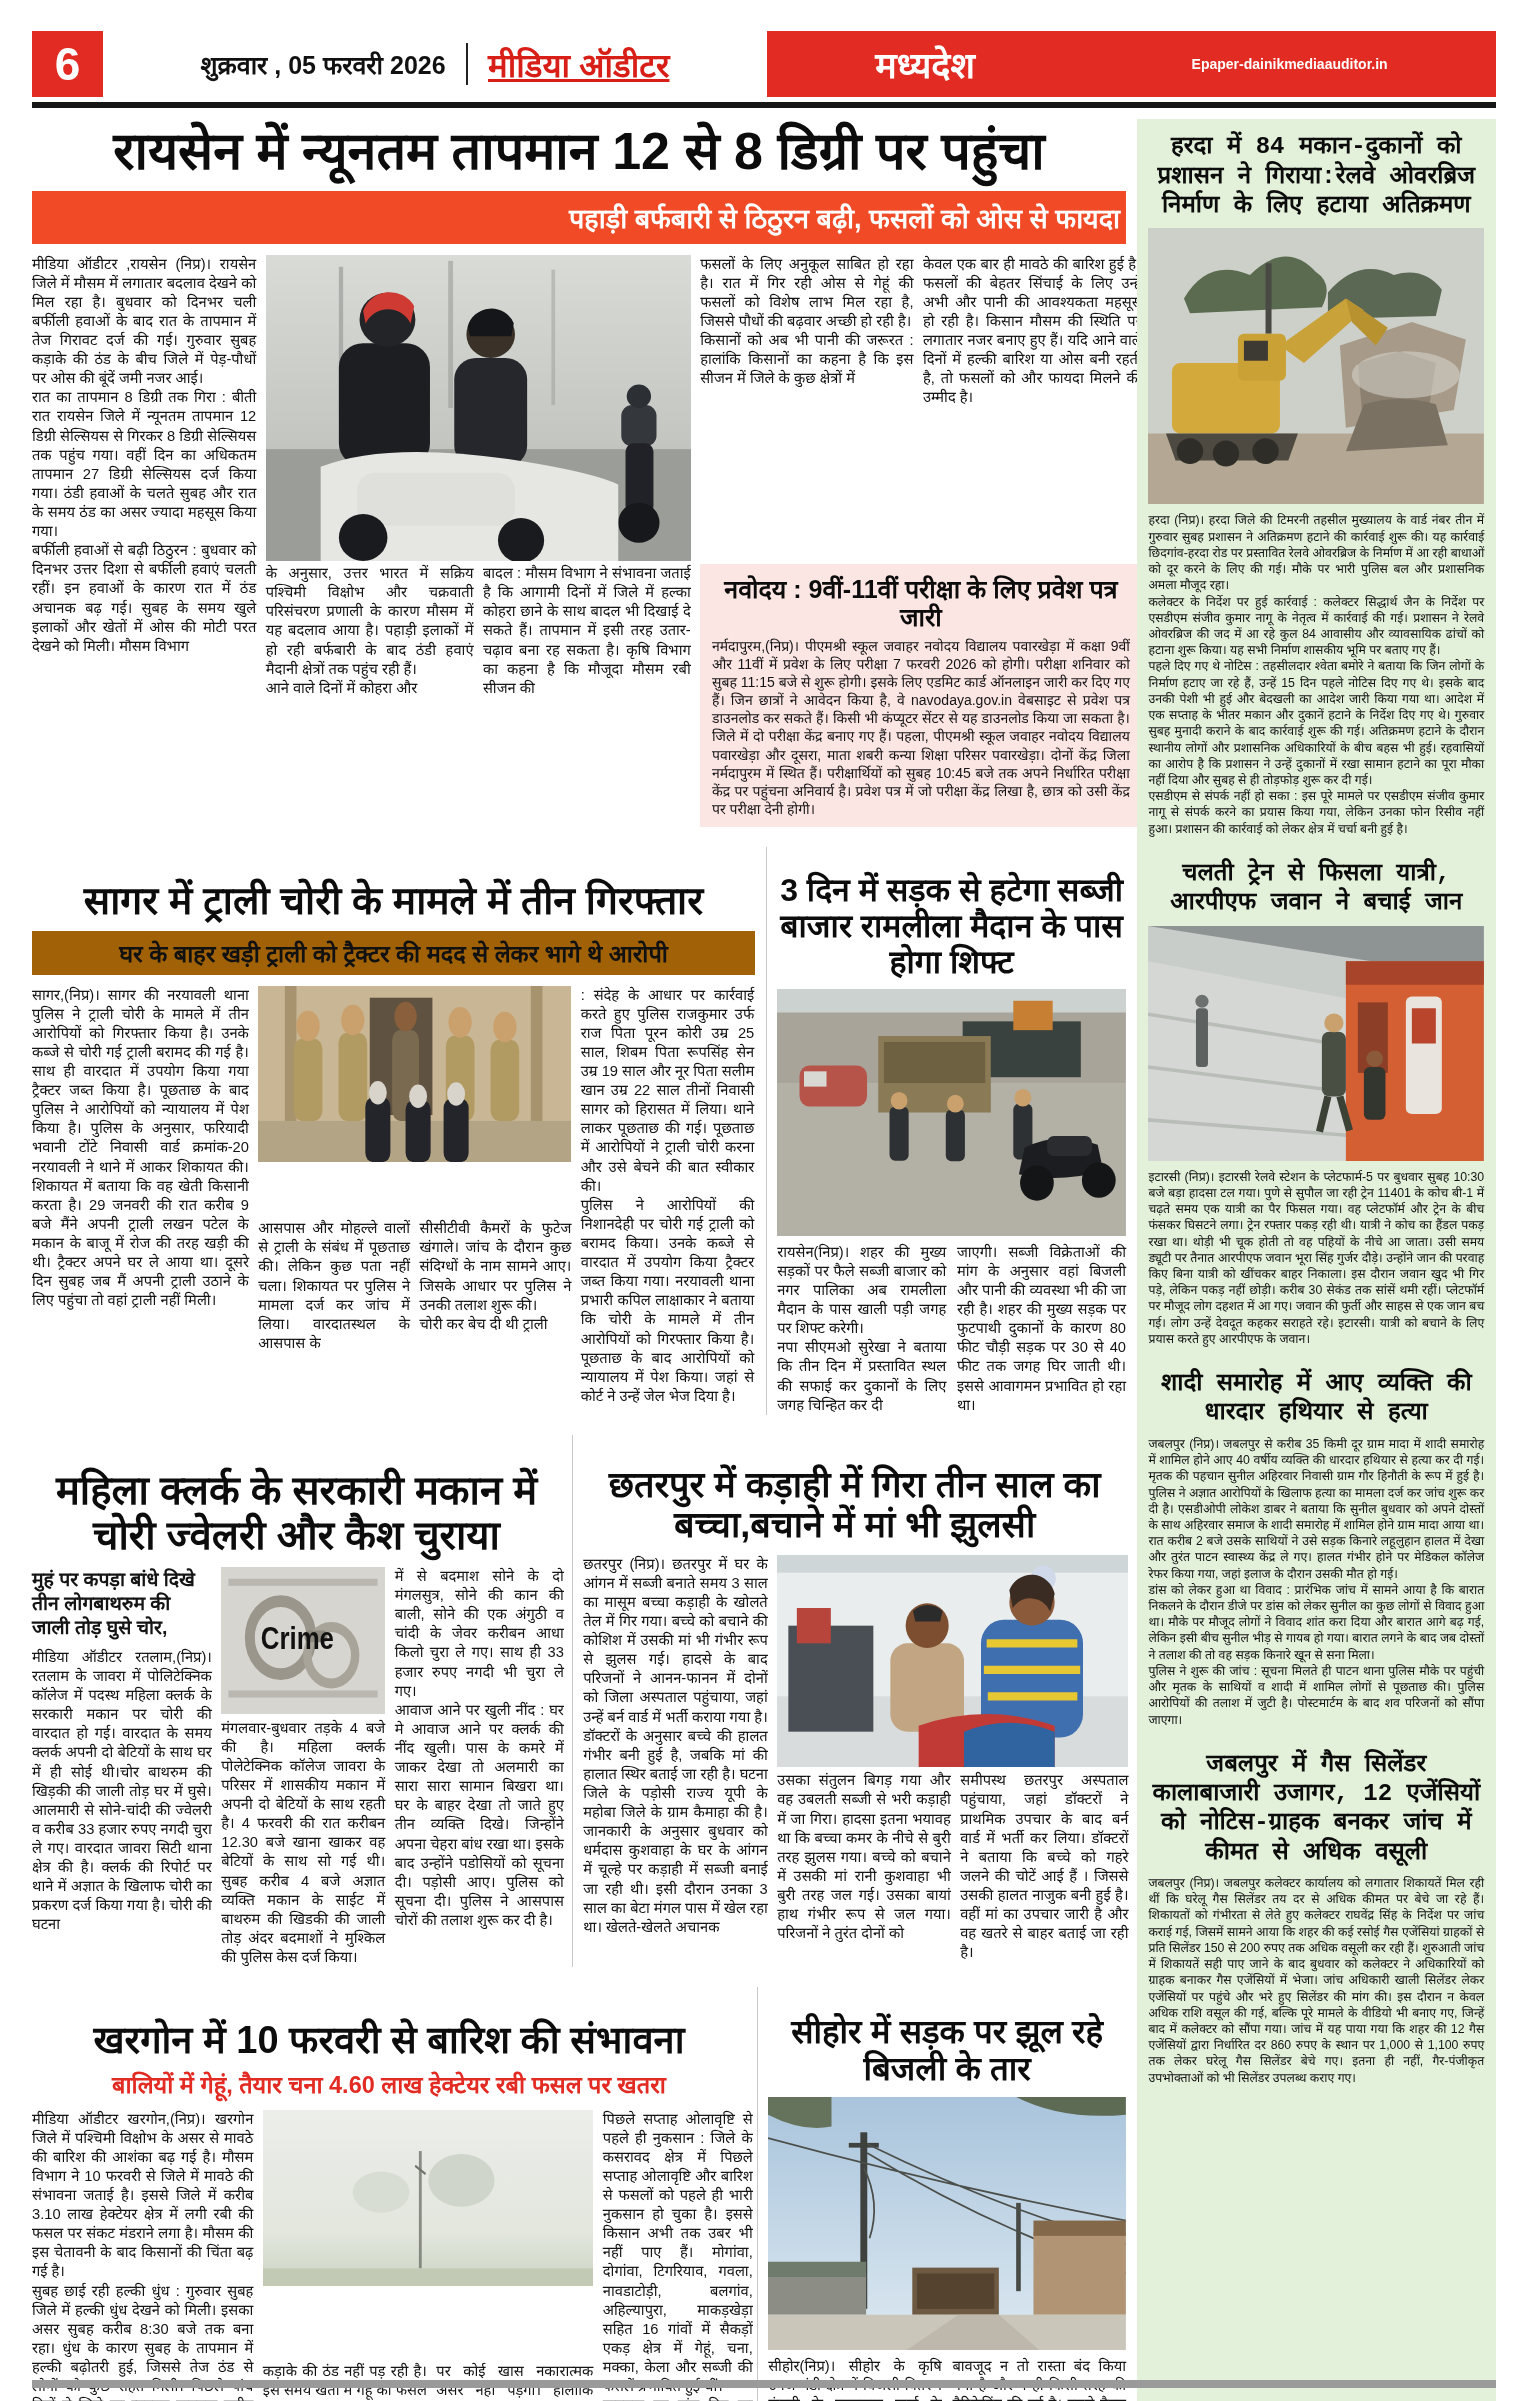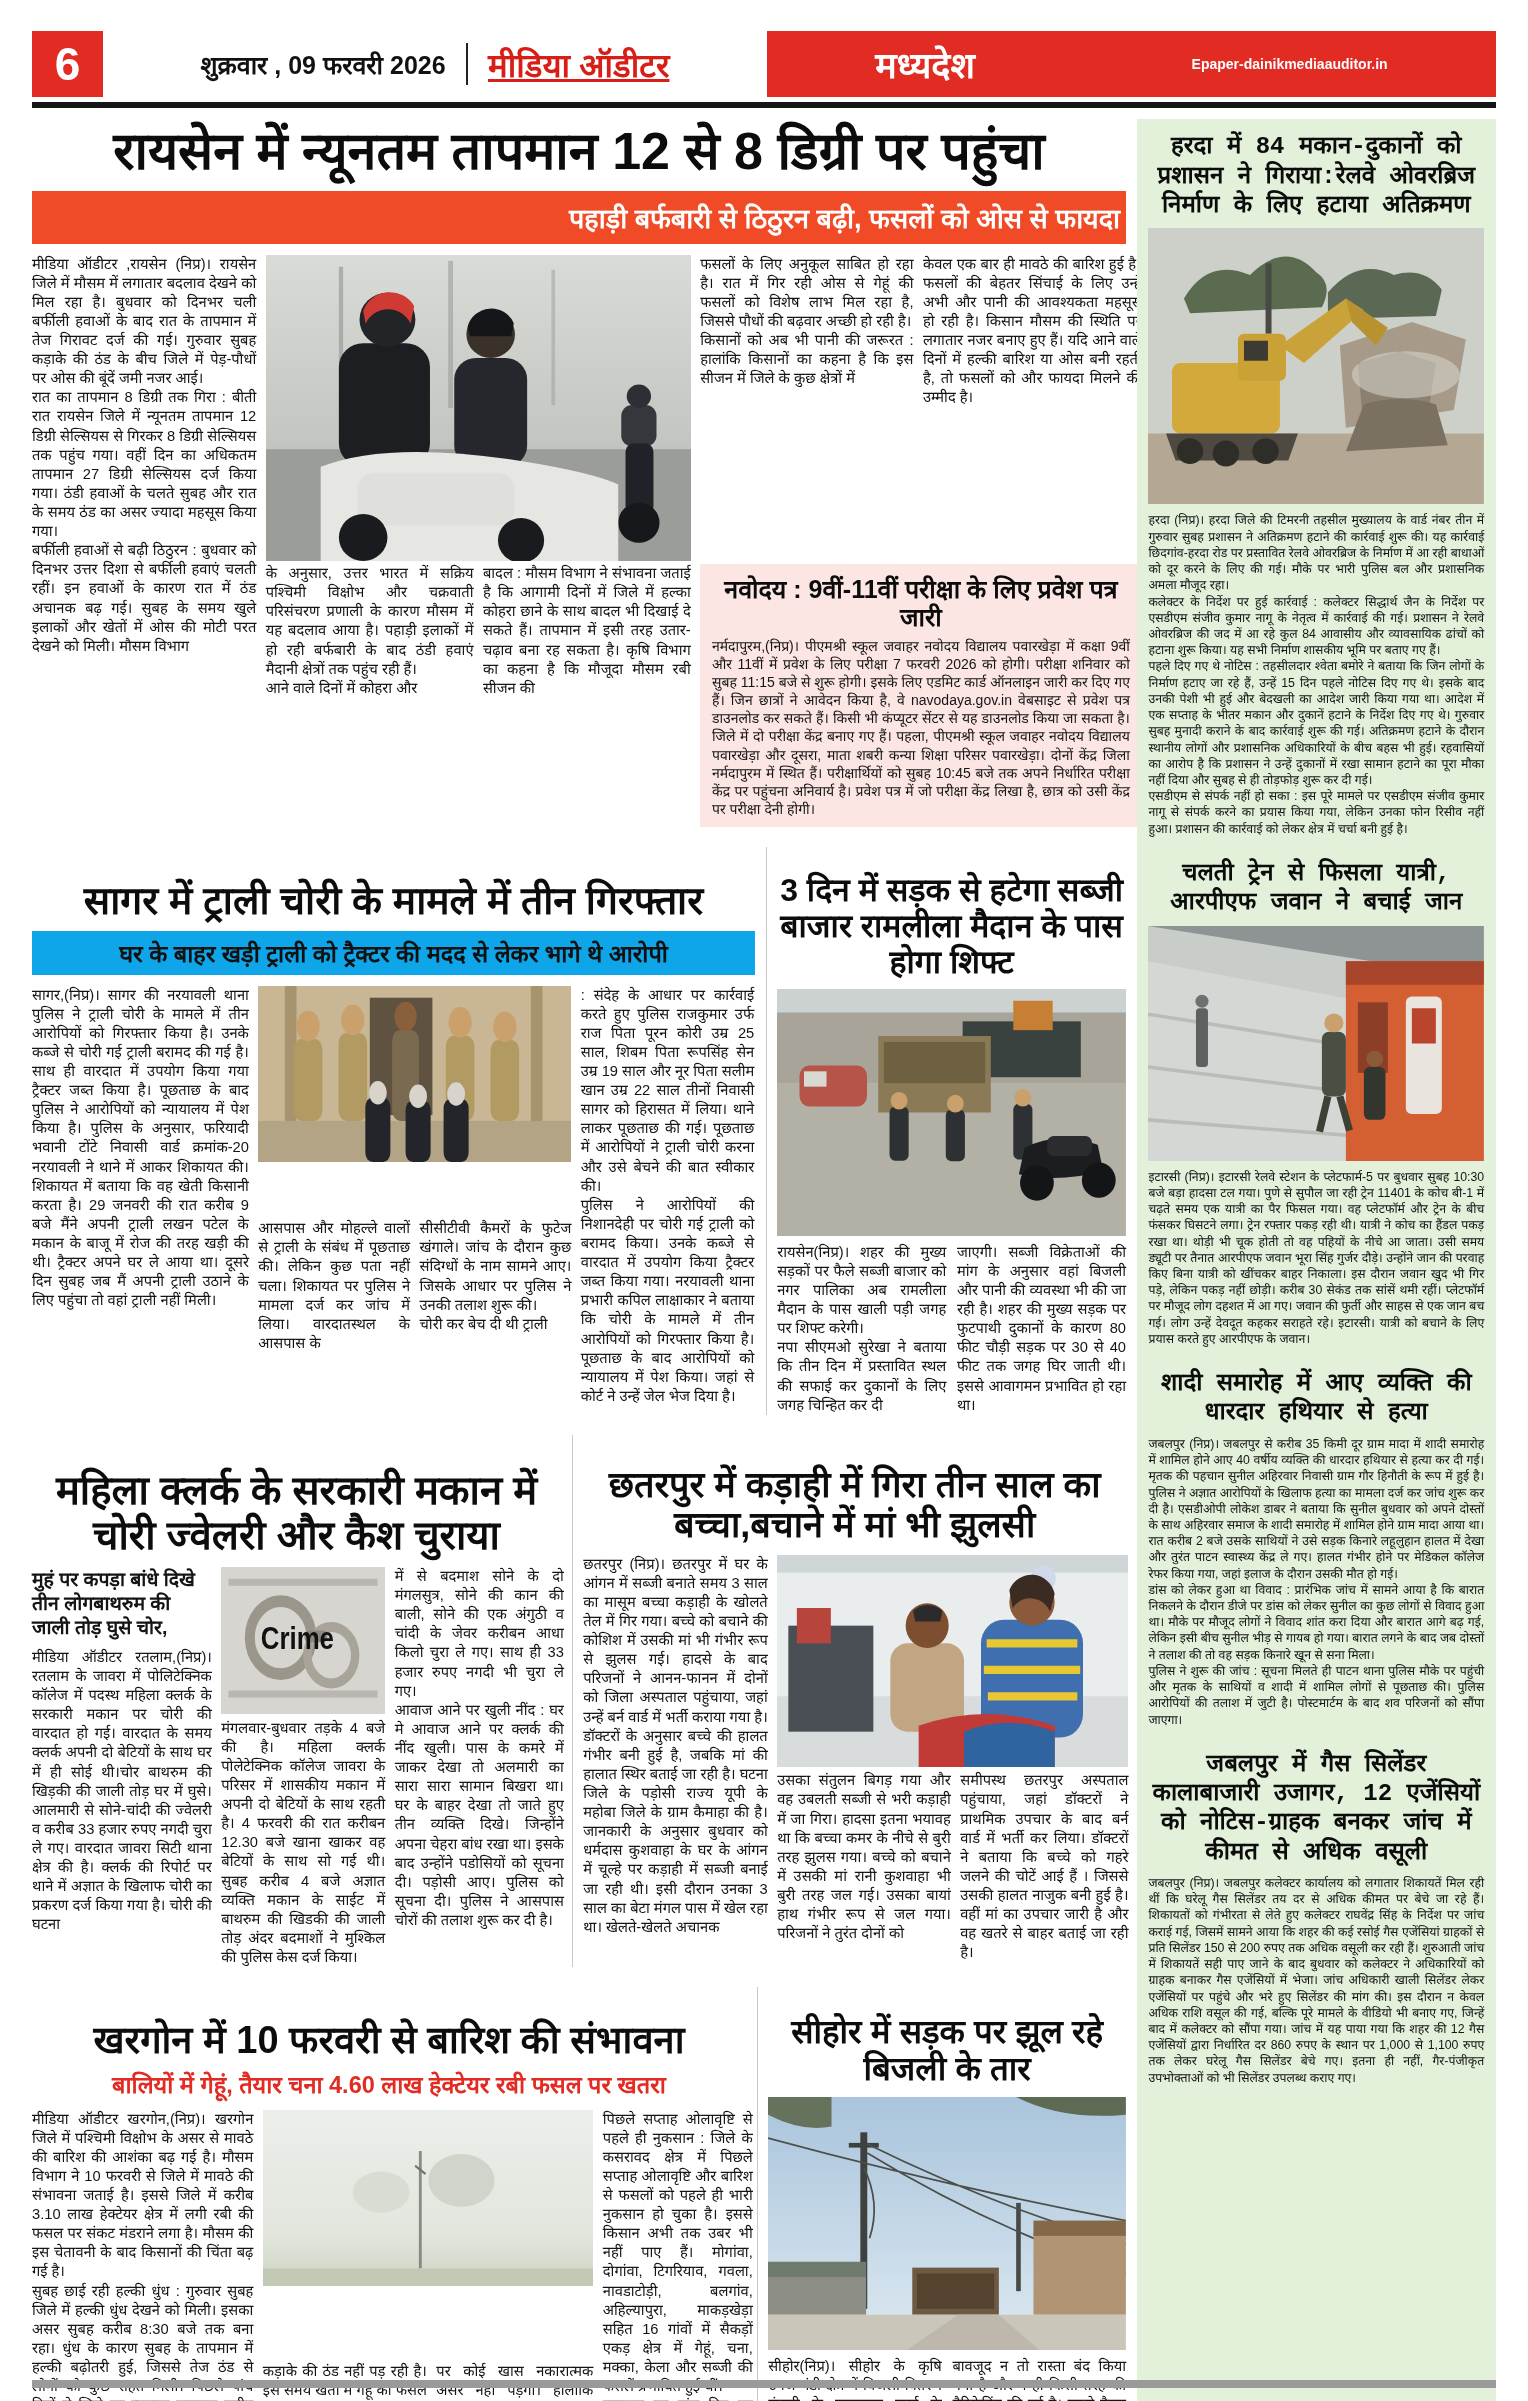--- a/index.html
+++ b/index.html
@@ -37,21 +37,21 @@
               text-align:right;padding:8.2px 5.9px;margin-bottom:10.6px;}
   .lead-grid{display:grid;grid-template-columns:20.5% 19% 19% 19.5% 20%;gap:3.5px 9.4px;
              grid-template-areas:"c1 ph ph c3 c4" "c1 ca cb pk pk";}
   .lead-photo{grid-area:ph;height:306px;}
   .navodaya{grid-area:pk;background:#fce6e4;padding:8.2px 11.8px;box-sizing:border-box;}
   .navodaya .headline{font-size:25px;margin-bottom:5.9px;}
   .navodaya .body-text{font-size:14px;}
   
   .sagar{width:723px;flex:0 0 auto;}
   .sagar .headline{font-size:39px;margin-bottom:8.2px;}
-  .yellow-strap{background:#0ea5e9;color:#111;font-size:23.5px;font-weight:800;
+  .yellow-strap{background:#a16207;color:#111;font-size:23.5px;font-weight:800;
                 text-align:center;padding:5.9px 4.7px;margin-bottom:9.4px;}
   .sagar-grid{display:grid;grid-template-columns:30% 21% 21% 24%;gap:4.7px 9.4px;
               grid-template-areas:"s1 ph ph s4" "s1 sa sb s4";margin-top:11px;}
   .sagar-photo{grid-area:ph;height:176px;}
   
   .raisen{flex:1;}
   .raisen .headline{font-size:32px;margin-bottom:8.2px;}
   .raisen-photo{height:247px;margin-bottom:7px;}
   .two-col{display:flex;gap:10.6px;}
   .two-col > div{flex:1;}
@@ -88,21 +88,21 @@
 </head>
 <body>
 
 <div class="page">
 
   <header class="masthead">
     <div class="pageno-box">
       <span class="pageno">6</span>
     </div>
     <div class="mast-white">
-      <span class="mast-date">शुक्रवार , 09 फरवरी 2026</span>
+      <span class="mast-date">शुक्रवार , 05 फरवरी 2026</span>
       <span class="mast-divider"></span>
       <span class="brand">मीडिया ऑडीटर</span>
     </div>
     <div class="mast-red">
       <span class="sectionname">मध्यदेश</span>
       <span class="site">Epaper-dainikmediaauditor.in</span>
     </div>
   </header>
   <div class="black-rule"></div>
 

